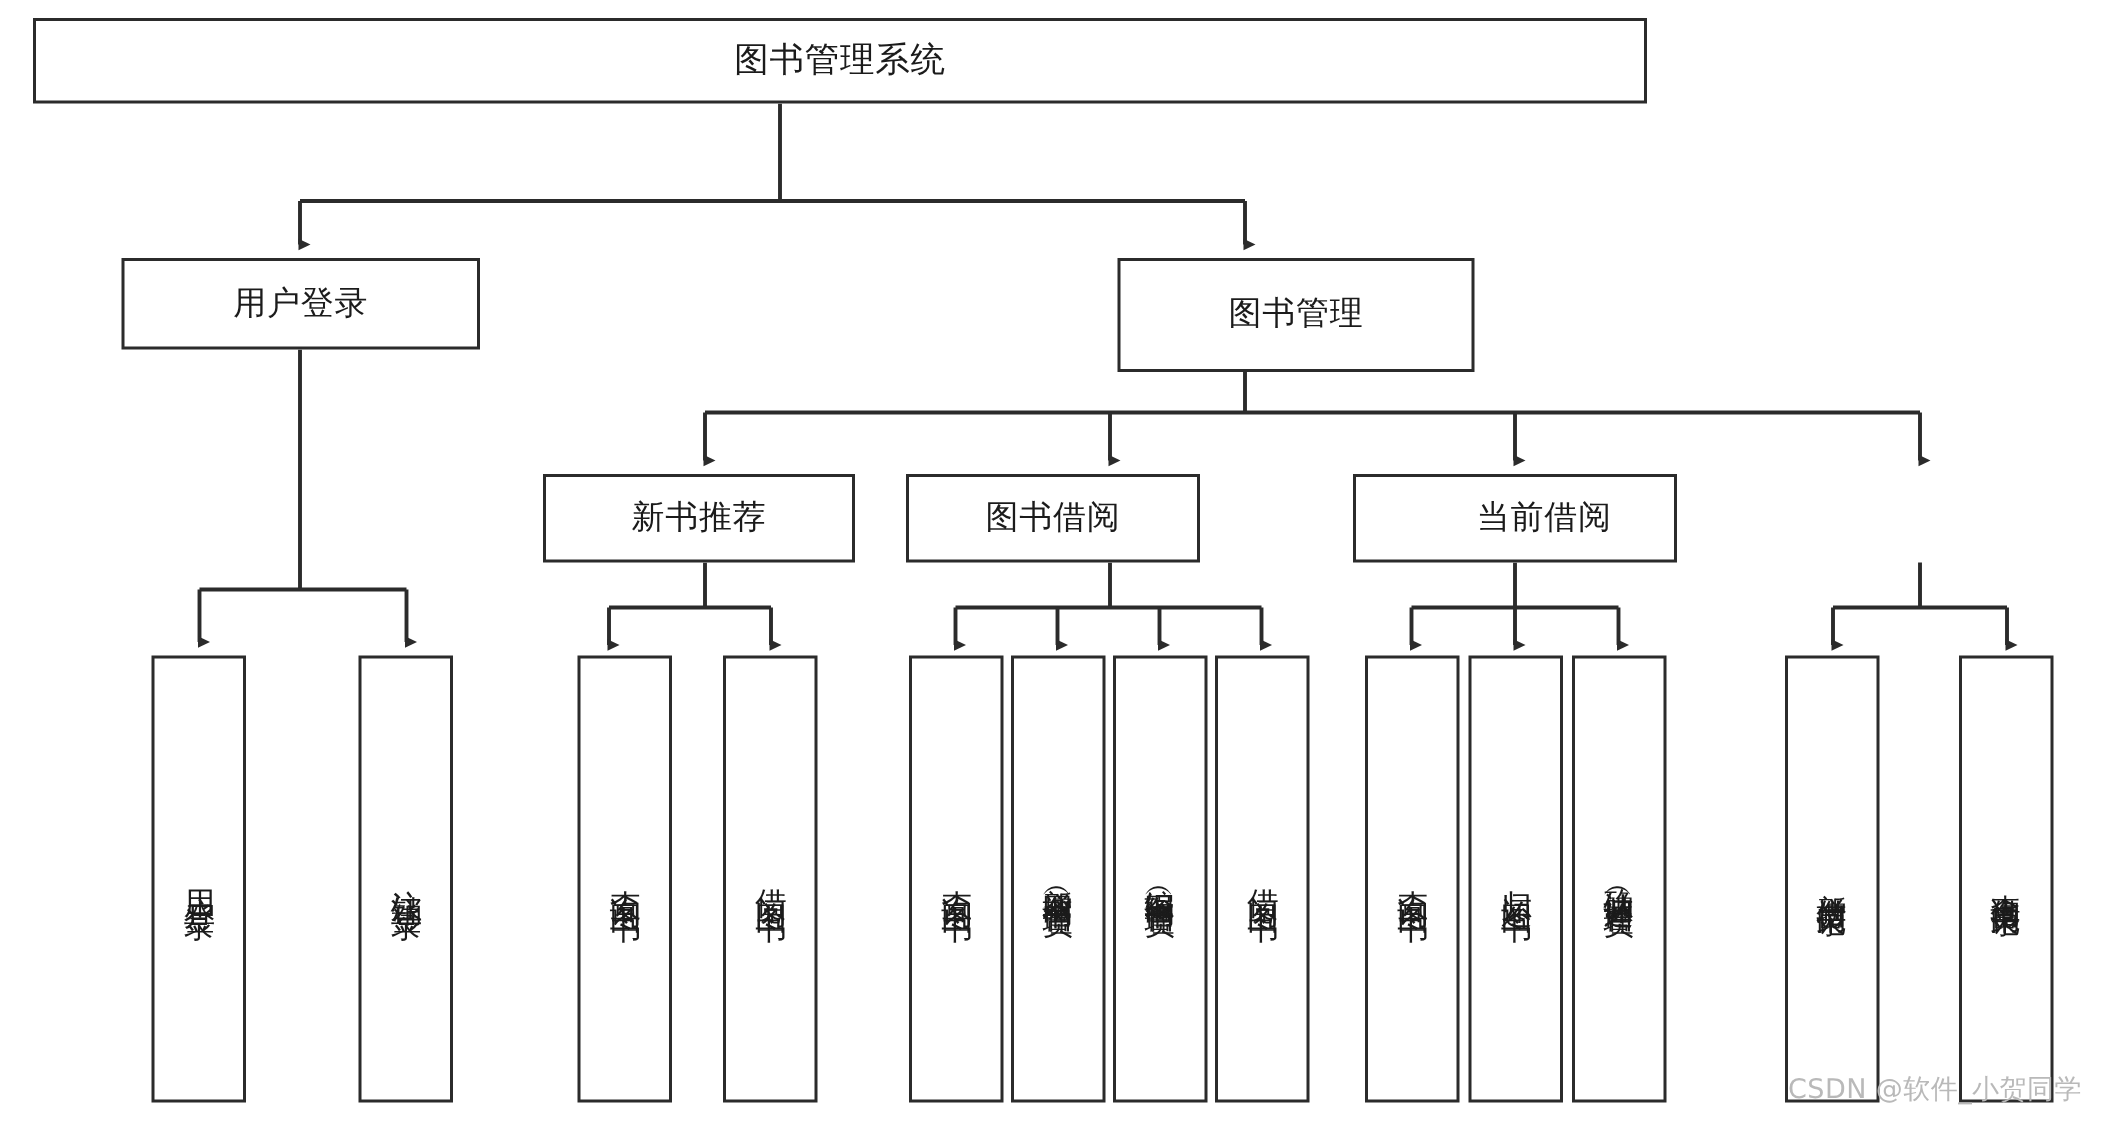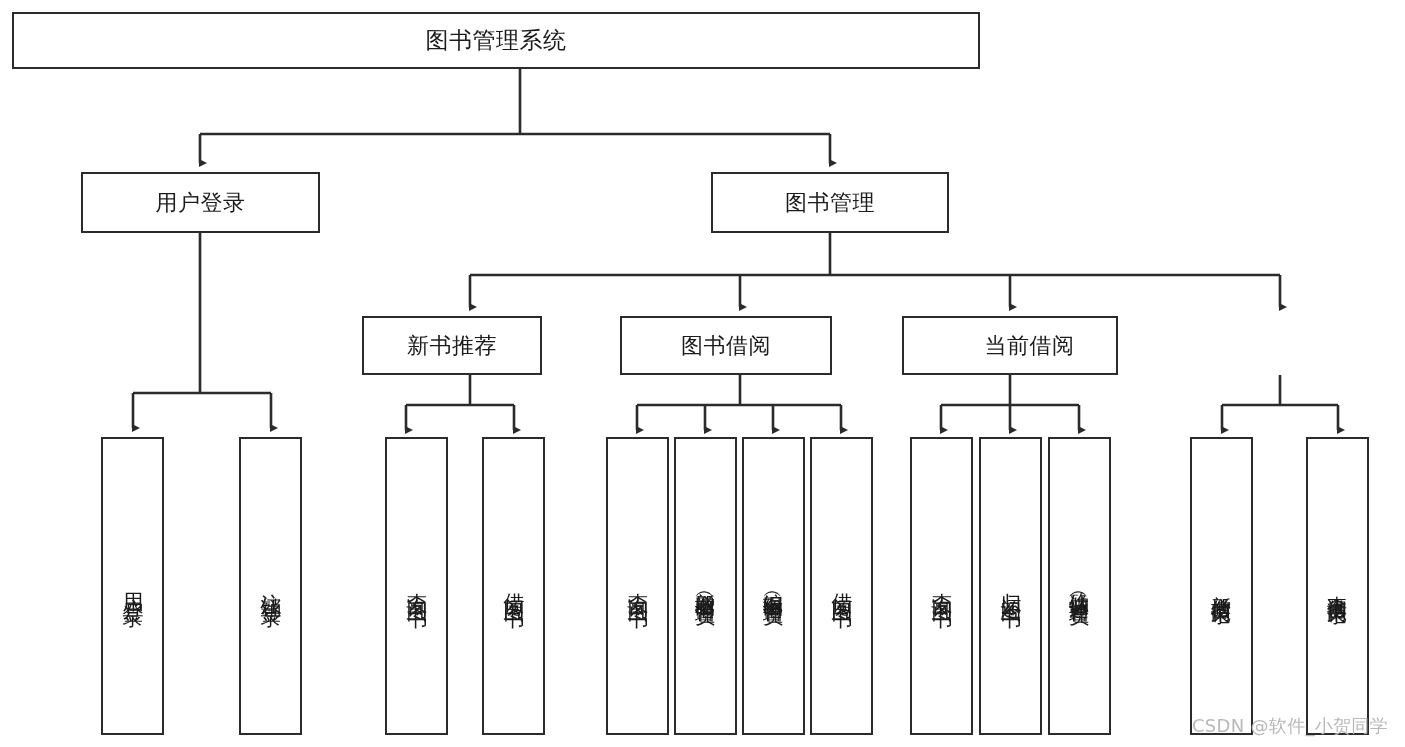--- a/index.html
+++ b/index.html
@@ -128,37 +128,37 @@
       <path d="M 1010 405 L 1010 430" marker-end="url(#arrow)"></path>
       <path d="M 1079 405 L 1079 430" marker-end="url(#arrow)"></path>
 
       <path d="M 1280 375 L 1280 405"></path>
       <path d="M 1222 405 L 1338 405"></path>
       <path d="M 1222 405 L 1222 430" marker-end="url(#arrow)"></path>
       <path d="M 1338 405 L 1338 430" marker-end="url(#arrow)"></path>
     </g>
   </svg>
 
-  <div class="node horizontal root" style="left:12px; top:12px; width:968px; height:57px;">
+  <div class="node horizontal root" style="left:22px; top:12px; width:1076px; height:57px;">
     <span class="node-label">图书管理系统</span>
   </div>
 
   <div class="node horizontal" style="left:81px; top:172px; width:239px; height:61px;">
     <span class="node-label">用户登录</span>
   </div>
 
-  <div class="node horizontal" style="left:711px; top:172px; width:238px; height:61px;">
+  <div class="node horizontal" style="left:745px; top:172px; width:238px; height:76px;">
     <span class="node-label">图书管理</span>
   </div>
 
-  <div class="node horizontal" style="left:362px; top:316px; width:180px; height:59px;">
+  <div class="node horizontal" style="left:362px; top:316px; width:208px; height:59px;">
     <span class="node-label">新书推荐</span>
   </div>
 
-  <div class="node horizontal" style="left:620px; top:316px; width:212px; height:59px;justify-content:center;">
+  <div class="node horizontal" style="left:604px; top:316px; width:196px; height:59px;justify-content:center;">
     <span class="node-label">图书借阅</span>
   </div>
 
   <div class="node horizontal" style="left:902px; top:316px; width:216px; height:59px;padding-left:39px;">
     <span class="node-label">当前借阅</span>
   </div>
 
 
   <div class="node leaf" style="left:101px; top:437px; width:63px; height:298px;">
     <span class="node-label">用户登录</span>

